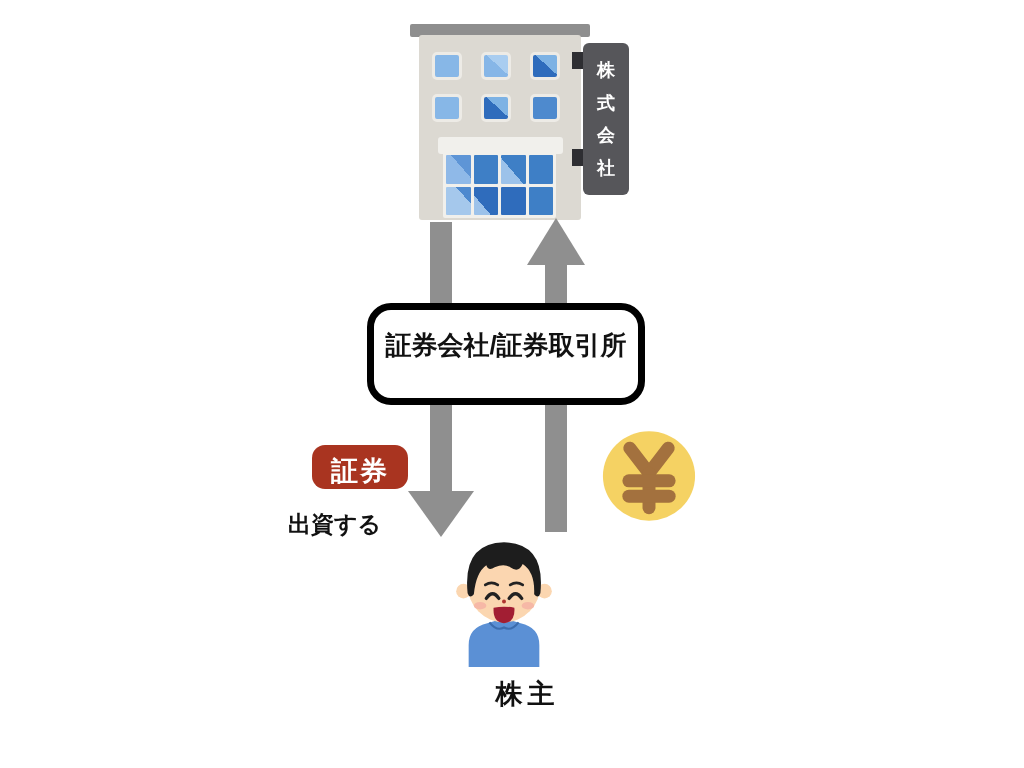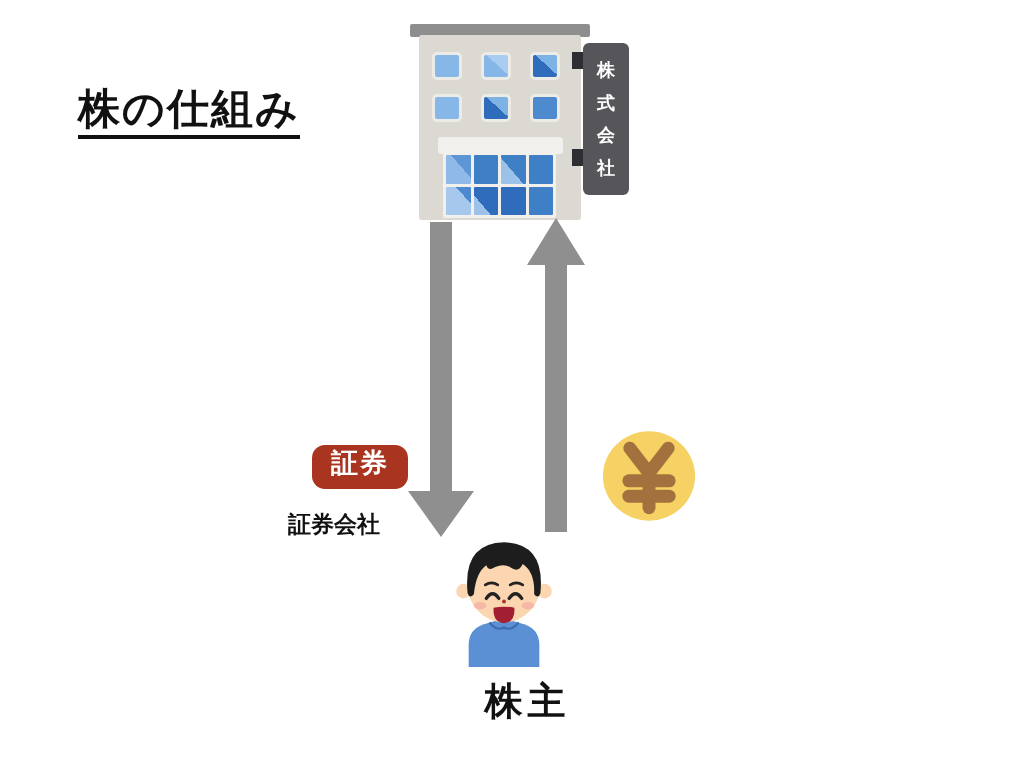--- a/index.html
+++ b/index.html
@@ -60,41 +60,40 @@
   #exchange-box{
     left:367px;top:303px;width:278px;height:102px;background:#ffffff;border:7px solid #000;
     border-radius:24px;box-sizing:border-box;z-index:5;
     display:flex;align-items:center;justify-content:center;
   }
   #exchange-box span{font-size:26px;font-weight:bold;margin-top:-18px;letter-spacing:0px;}
 
   
   #securities-badge{
     left:312px;top:445px;width:96px;height:44px;background:#a93420;border-radius:13px;
-    color:#fff;font-size:27px;font-weight:bold;display:flex;align-items:flex-start;justify-content:center;
+    color:#fff;font-size:27px;font-weight:bold;display:flex;align-items:flex-end;justify-content:center;
     letter-spacing:2px;z-index:6;
   }
 
   
   .caption{font-size:23px;font-weight:bold;line-height:29px;color:#111;}
   #issue-caption{left:288px;top:510px;}
   #invest-caption{left:613px;top:527px;}
 
   
   #shareholder-label{left:430px;top:676px;width:195px;text-align:center;
-    font-size:38px;font-weight:bold;letter-spacing:5px;}
+    font-size:27px;font-weight:bold;letter-spacing:5px;}
 
   svg{display:block;}
 </style>
 </head>
 <body>
 
 <div id="canvas">
 
-  <div id="page-title" class="abs">株の仕組み</div>
 
   <div id="building" class="abs">
     <div class="abs roof"></div>
     <div class="abs bwall"></div>
     <div class="abs bwin w-l" style="left:27px;top:30px;"></div>
     <div class="abs bwin w-lg" style="left:76px;top:30px;"></div>
     <div class="abs bwin w-dg" style="left:125px;top:30px;"></div>
     <div class="abs bwin w-l" style="left:27px;top:72px;"></div>
     <div class="abs bwin w-dg" style="left:76px;top:72px;"></div>
     <div class="abs bwin w-m" style="left:125px;top:72px;"></div>
@@ -117,27 +116,30 @@
       <span>会</span>
       <span>社</span>
     </div>
   </div>
 
   <div id="arrow-down-shaft" class="abs arrow"></div>
   <div id="arrow-down-head" class="abs arrow"></div>
   <div id="arrow-up-shaft" class="abs arrow"></div>
   <div id="arrow-up-head" class="abs arrow"></div>
 
+  <div id="exchange-box" class="abs">
+    <span>証券会社/証券取引所</span>
+  </div>
 
   <div id="securities-badge" class="abs">
     <span>証券</span>
   </div>
 
   <div id="issue-caption" class="abs caption">
-    <div>証券会社</div>
+    <div>出資する</div>
   </div>
 
   <svg class="abs" style="left:601px;top:428px;" width="96" height="96" viewBox="0 0 100 100">
     <ellipse cx="50" cy="50" rx="48" ry="46.5" fill="#f5d263"></ellipse>
     <g fill="none" stroke-width="13.5" stroke-linecap="round" stroke="#a3713e">
       <path d="M30 21 L50 47"></path>
       <path d="M70 21 L50 47"></path>
       <path d="M50 47 L50 83"></path>
       <path d="M29 55 L71 55"></path>
       <path d="M29 71 L71 71"></path>

